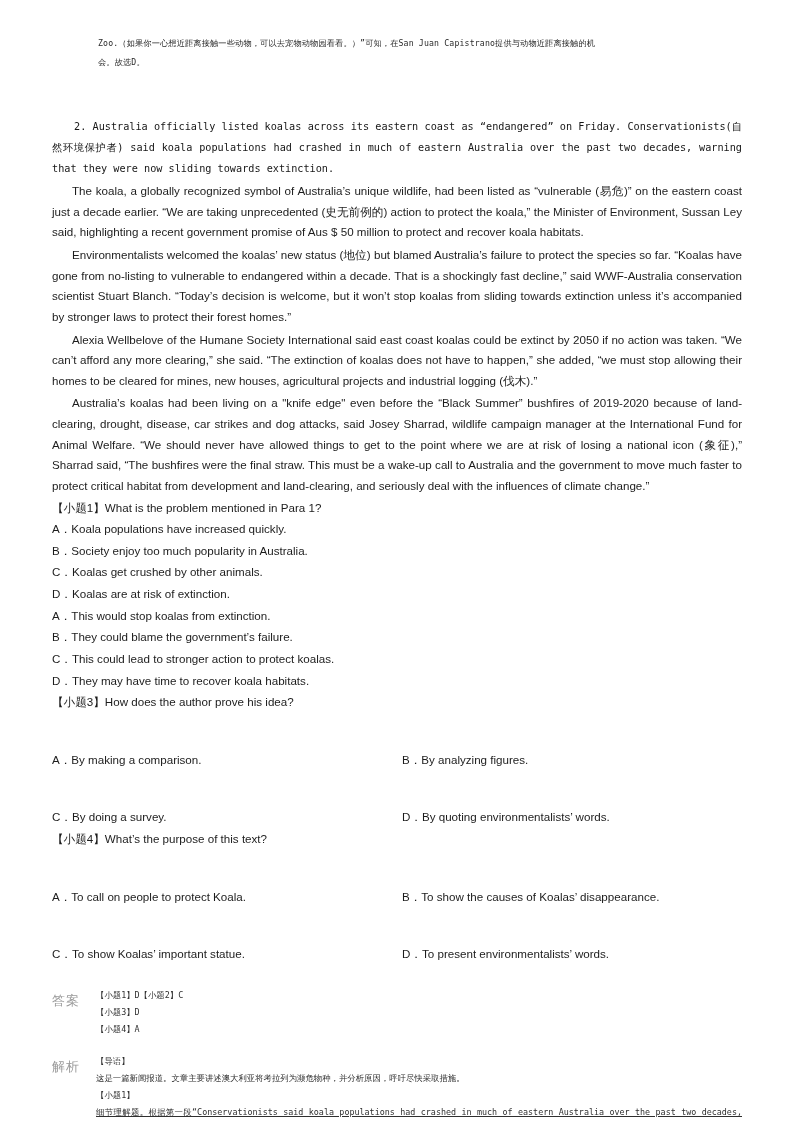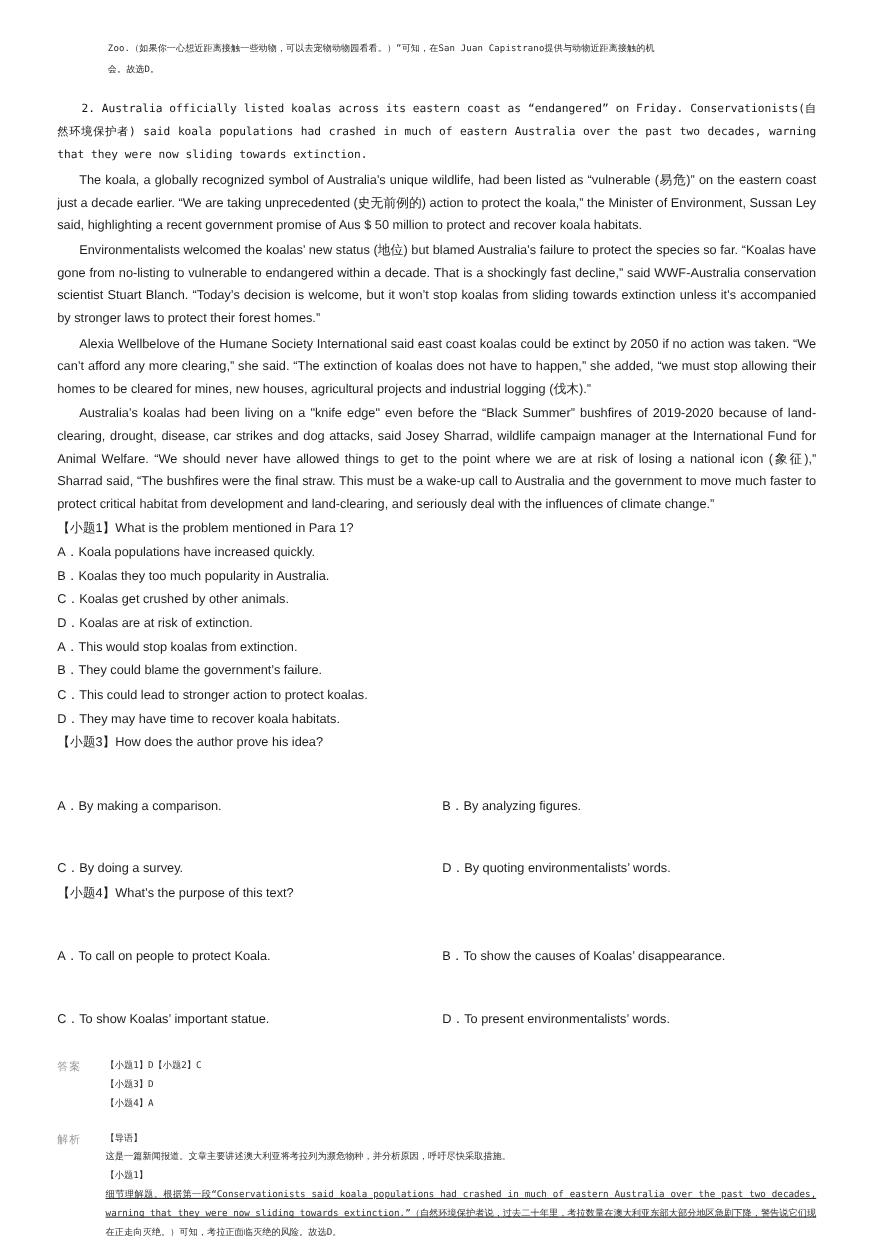--- a/index.html
+++ b/index.html
@@ -30,21 +30,21 @@
     margin-right: 28px;
     font-family: "DejaVu Sans Mono", "Liberation Mono", monospace;
     font-size: 8.2px;
     line-height: 2.35;
     color: #2a2a2a;
     letter-spacing: 0.15px;
   }
 
   
   .stem {
-    margin-top: 16px;
+    margin-top: 43px;
     font-family: "DejaVu Sans Mono", "Liberation Mono", monospace;
     font-size: 10.2px;
     line-height: 2.08;
     color: #151515;
     letter-spacing: 0.0px;
     text-align: justify;
     text-justify: inter-word;
   }
   .stem .indent { display: inline-block; width: 22px; }
 
@@ -93,26 +93,25 @@
     font-family: "DejaVu Sans Mono", "Liberation Mono", monospace;
     color: #3a3a3a;
   }
   .foot-row {
     display: flex;
     align-items: flex-start;
   }
   .foot-label {
     width: 44px;
     flex: 0 0 44px;
-    font-size: 10px;
+    font-size: 13px;
     color: #9a9a9a;
     line-height: 2.0;
     padding-top: 1px;
     letter-spacing: 1px;
-    font-family: Liberation Serif, serif;
   }
   .foot-body {
     flex: 1 1 auto;
     font-size: 8.4px;
     line-height: 2.0;
     color: #2f2f2f;
   }
   .foot-body .ln { display: block; }
   .footer .analysis { margin-top: 16px; }
   .an-para {
@@ -141,21 +140,21 @@
   <div>
     <p class="body-para"><span class="indent"></span><span>The koala, a globally recognized symbol of Australia’s unique wildlife, had been listed as “vulnerable (易危)” on the eastern coast just a decade earlier. “We are taking unprecedented (史无前例的) action to protect the koala,” the Minister of Environment, Sussan Ley said, highlighting a recent government promise of Aus $ 50 million to protect and recover koala habitats.</span></p>
     <p class="body-para"><span class="indent"></span><span>Environmentalists welcomed the koalas’ new status (地位) but blamed Australia’s failure to protect the species so far. “Koalas have gone from no-listing to vulnerable to endangered within a decade. That is a shockingly fast decline,” said WWF-Australia conservation scientist Stuart Blanch. “Today’s decision is welcome, but it won’t stop koalas from sliding towards extinction unless it’s accompanied by stronger laws to protect their forest homes.”</span></p>
     <p class="body-para"><span class="indent"></span><span>Alexia Wellbelove of the Humane Society International said east coast koalas could be extinct by 2050 if no action was taken. “We can’t afford any more clearing,” she said. “The extinction of koalas does not have to happen,” she added, “we must stop allowing their homes to be cleared for mines, new houses, agricultural projects and industrial logging (伐木).”</span></p>
     <p class="body-para"><span class="indent"></span><span>Australia’s koalas had been living on a "knife edge" even before the “Black Summer” bushfires of 2019-2020 because of land-clearing, drought, disease, car strikes and dog attacks, said Josey Sharrad, wildlife campaign manager at the International Fund for Animal Welfare. “We should never have allowed things to get to the point where we are at risk of losing a national icon (象征),” Sharrad said, “The bushfires were the final straw. This must be a wake-up call to Australia and the government to move much faster to protect critical habitat from development and land-clearing, and seriously deal with the influences of climate change.”</span></p>
   </div>
 
   <div>
     <p class="q-stem"><span>【小题1】</span><span>What is the problem mentioned in Para 1?</span></p>
     <p class="opt"><span class="ltr">A．</span><span>Koala populations have increased quickly.</span></p>
-    <p class="opt"><span class="ltr">B．</span><span>Koalas they too much popularity in Australia.</span></p>
+    <p class="opt"><span class="ltr">B．</span><span>Society enjoy too much popularity in Australia.</span></p>
     <p class="opt"><span class="ltr">C．</span><span>Koalas get crushed by other animals.</span></p>
     <p class="opt"><span class="ltr">D．</span><span>Koalas are at risk of extinction.</span></p>
   </div>
 
   <div>
     <p class="opt"><span class="ltr">A．</span><span>This would stop koalas from extinction.</span></p>
     <p class="opt"><span class="ltr">B．</span><span>They could blame the government’s failure.</span></p>
     <p class="opt"><span class="ltr">C．</span><span>This could lead to stronger action to protect koalas.</span></p>
     <p class="opt"><span class="ltr">D．</span><span>They may have time to recover koala habitats.</span></p>
   </div>

